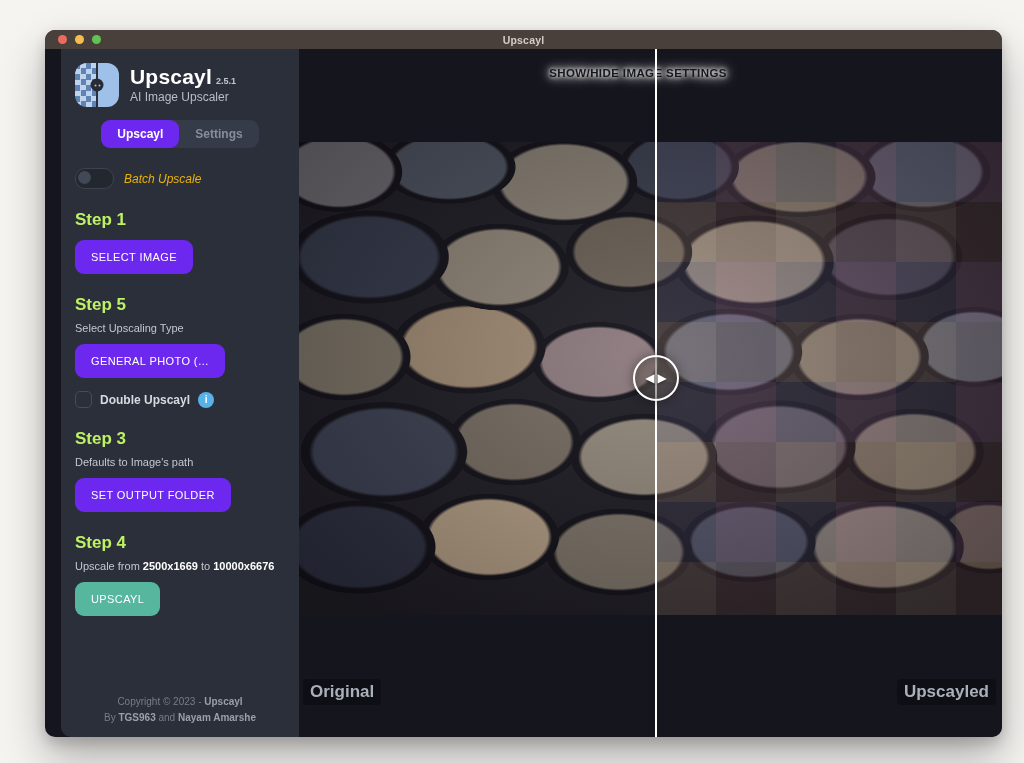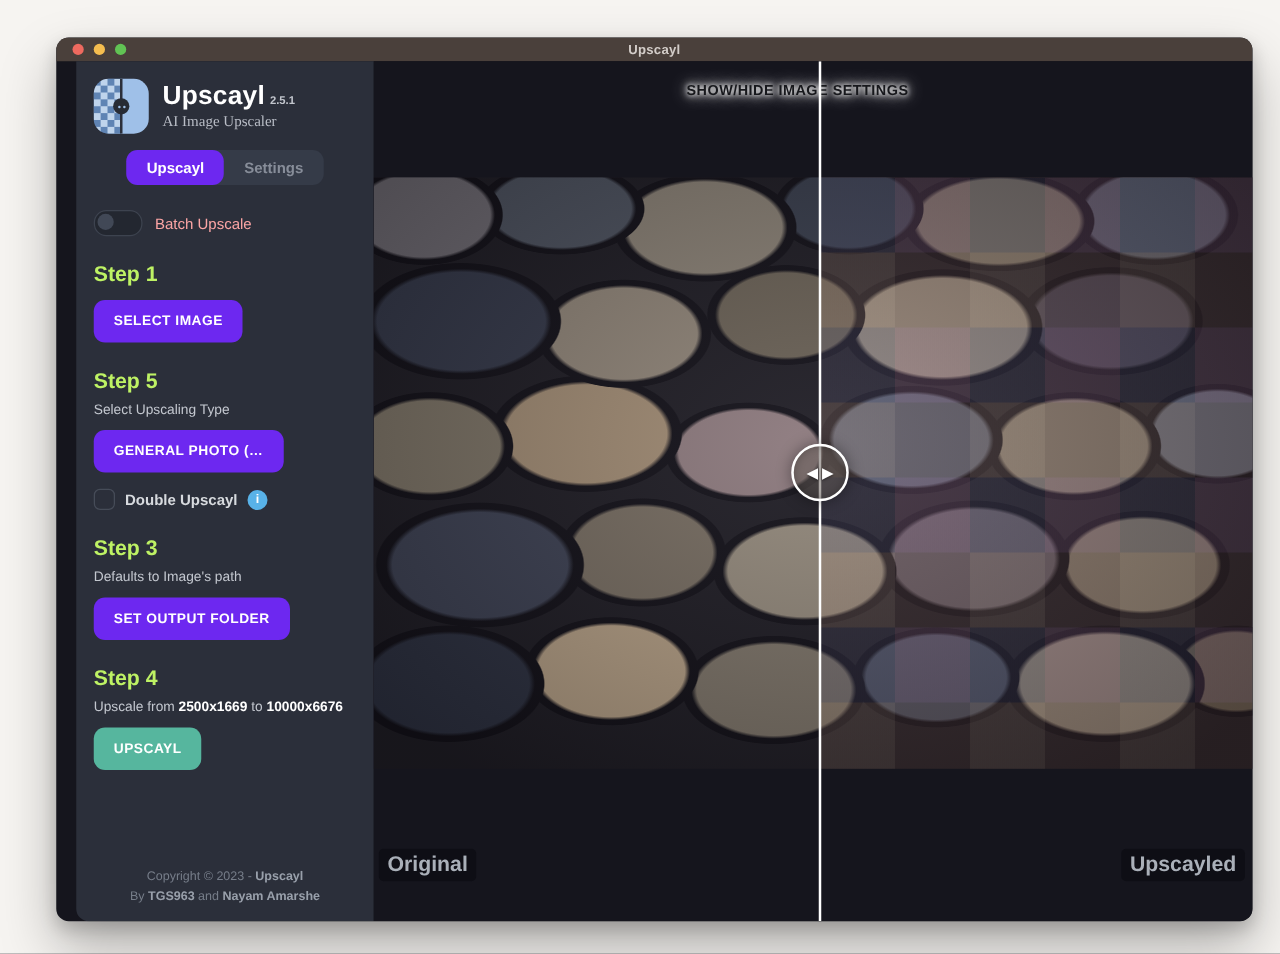--- a/index.html
+++ b/index.html
@@ -47,37 +47,37 @@
   .logo .split{position:absolute;left:calc(50% - 1px);top:0;bottom:0;width:2px;background:#2b2f3a;}
   .logo .knob{
     position:absolute;left:50%;top:50%;width:13px;height:13px;border-radius:50%;
     background:#272b34;transform:translate(-50%,-50%);
     display:flex;align-items:center;justify-content:center;gap:2px;
   }
   .logo .knob i{display:block;width:2px;height:2px;border-radius:50%;background:#9fc0e8;}
   .app-title{line-height:1.1;}
   .app-name{color:#ffffff;font-size:21px;font-weight:800;letter-spacing:.2px;}
   .app-version{color:#c2c6cd;font-size:9px;font-weight:700;margin-left:4px;}
-  .app-tagline{color:#b9bdc6;font-size:12px;margin-top:3px;font-family:Liberation Serif, serif;}
+  .app-tagline{color:#b9bdc6;font-size:12px;margin-top:3px;}
   
   .tabs{margin:13px auto 0 auto;display:flex;width:fit-content;background:#353b48;border-radius:9px;}
   .tab{font-size:12px;font-weight:700;padding:7px 16px;border-radius:9px;cursor:pointer;}
   .tab.active{background:#6d28f0;color:#ffffff;}
   .tab.inactive{color:#878d99;}
   
   .toggle-row{display:flex;align-items:center;gap:10px;margin:20px 0 0 2px;}
   .switch{width:37px;height:19px;border-radius:10px;background:#232730;border:1px solid #3d434f;position:relative;flex:none;}
   .switch .sknob{position:absolute;left:2px;top:2px;width:13px;height:13px;border-radius:50%;background:#414856;}
-  .toggle-label{color:#fca5a5;font-size:12px;}
+  .toggle-label{color:#eab308;font-size:12px;font-style:italic;}
   
   .step-title{color:#bef264;font-size:17px;font-weight:800;margin:21px 0 0 2px;}
   .step-sub{color:#c3c7cf;font-size:11px;margin:7px 0 0 2px;}
   .btn{
     display:inline-block;margin:10px 0 0 2px;background:#6d28f0;color:#fff;
-    font-family:"Liberation Sans",sans-serif;font-size:11px;font-weight:700;letter-spacing:.4px;
+    font-family:"Liberation Sans",sans-serif;font-size:11px;font-weight:400;letter-spacing:.4px;
     padding:11px 16px;border:none;border-radius:9px;cursor:pointer;
   }
   .btn-teal{background:#56b69e;}
   .bold-size{color:#ffffff;font-weight:800;text-align:center;}
   .check-row{display:flex;align-items:center;gap:8px;margin:13px 0 0 2px;}
   .checkbox{width:17px;height:17px;border-radius:5px;border:1.5px solid #464c58;background:transparent;box-sizing:border-box;flex:none;cursor:pointer;}
   .check-label{color:#d7dade;font-size:12px;font-weight:bold;}
   .info-icon{
     width:16px;height:16px;border-radius:50%;background:#58b2e8;color:#fff;
     font-size:10px;font-weight:800;display:flex;align-items:center;justify-content:center;

